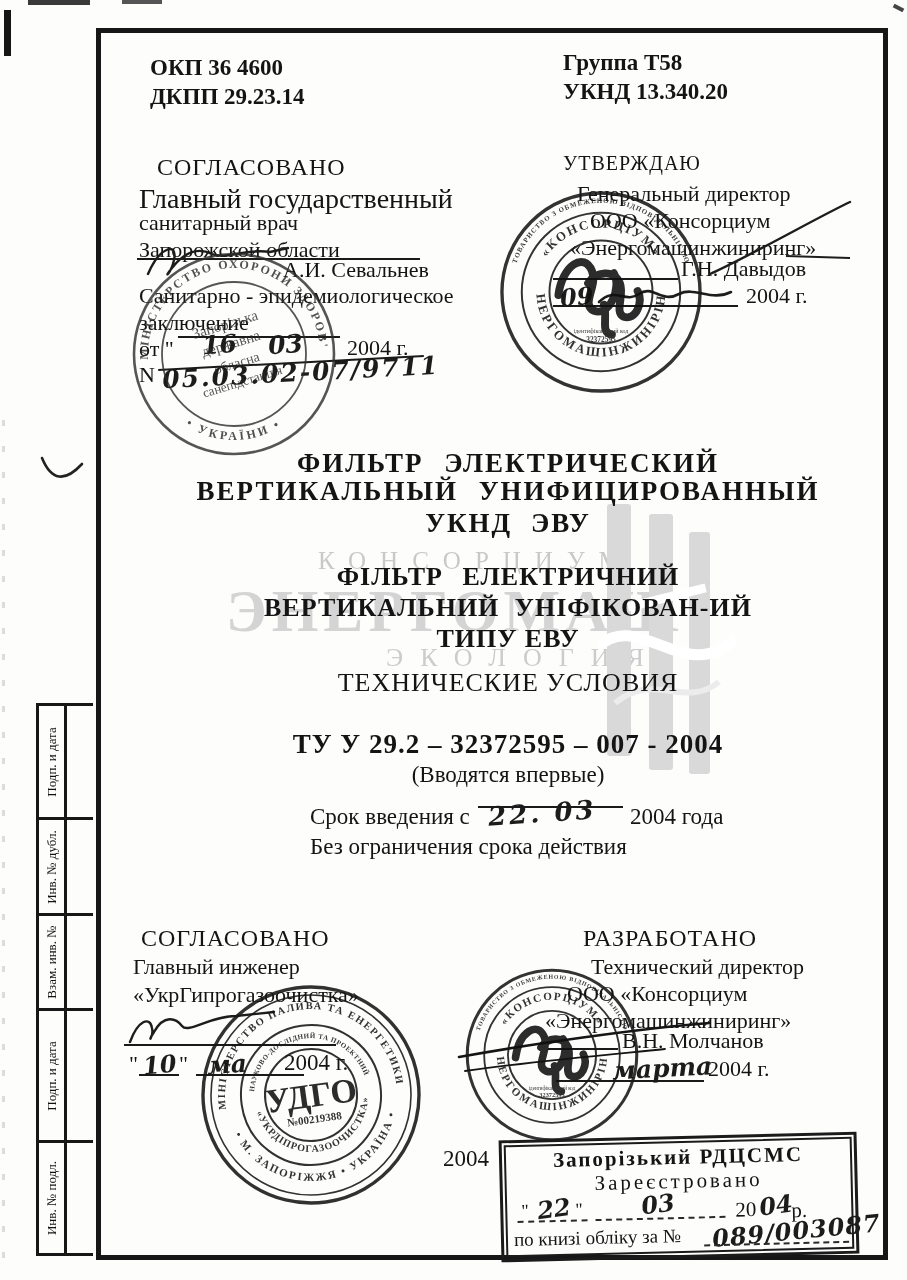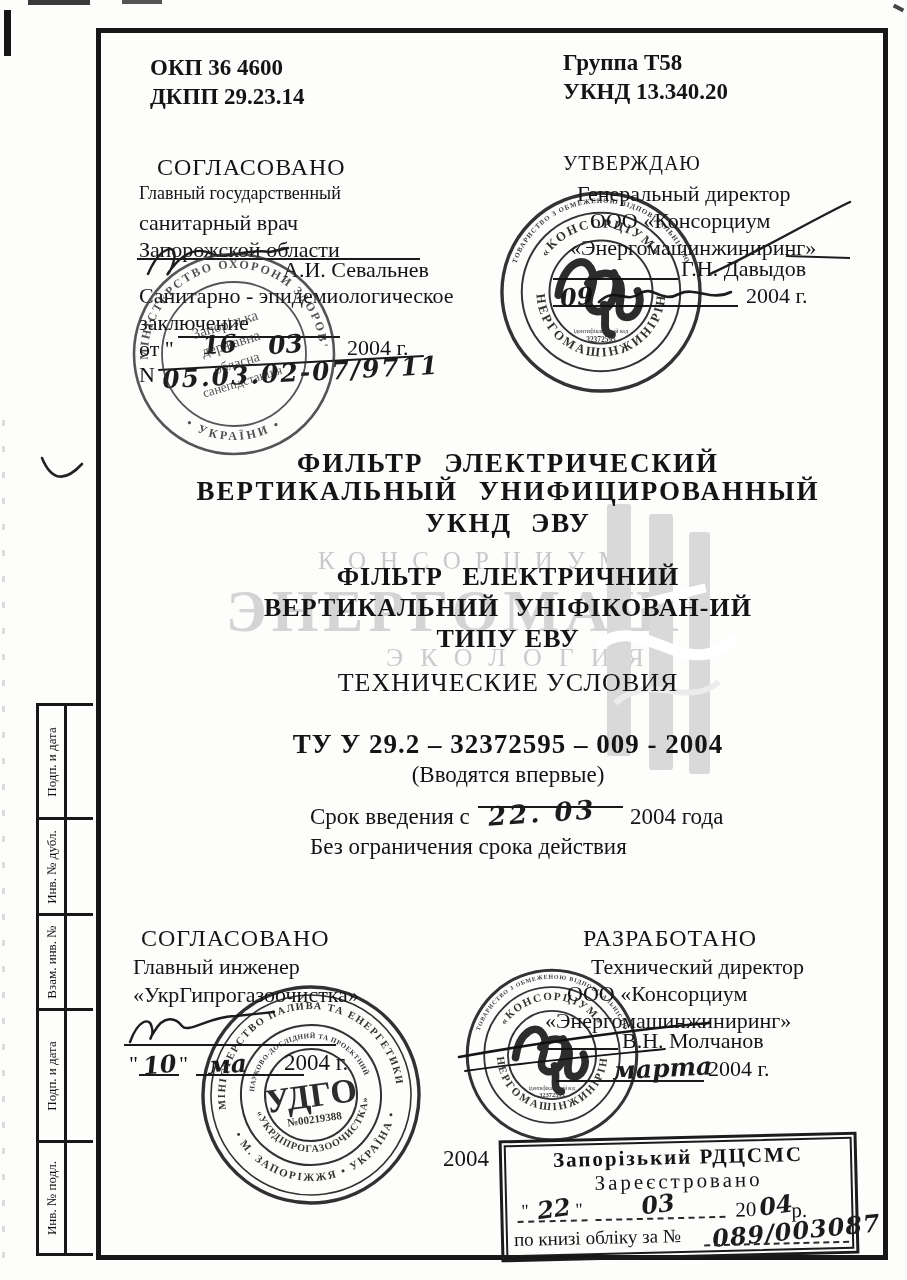--- a/index.html
+++ b/index.html
@@ -58,21 +58,21 @@
   </div>
 
   <div id="frame"></div>
 
   <div class="t b" style="left:150px;top:55px;font-size:23px;">ОКП 36 4600</div>
   <div class="t b" style="left:150px;top:84px;font-size:23px;">ДКПП 29.23.14</div>
   <div class="t b" style="left:563px;top:50px;font-size:23px;">Группа Т58</div>
   <div class="t b" style="left:563px;top:79px;font-size:23px;">УКНД 13.340.20</div>
 
   <div class="t" style="left:157px;top:154px;font-size:24px;letter-spacing:1px;">СОГЛАСОВАНО</div>
-  <div class="t" style="left:139px;top:183px;font-size:18px;">Главный государственный</div>
+  <div class="t" style="left:139px;top:183px;font-size:28px;">Главный государственный</div>
   <div class="t" style="left:139px;top:210px;font-size:22px;">санитарный врач</div>
   <div class="t" style="left:139px;top:237px;font-size:22px;">Запорожской области</div>
   <div class="ul" style="left:137px;top:258px;width:283px;"></div>
   <div class="t" style="left:283px;top:257px;font-size:22px;">А.И. Севальнев</div>
   <svg class="abs" style="left:142px;top:238px;" width="150" height="48" viewBox="0 0 150 48">
     <path d="M6,36 C18,8 36,4 32,22 C29,36 20,42 30,30 C44,12 58,10 70,16 C84,22 104,10 128,14 L146,10" stroke="#1d1d1d" stroke-width="2.4" fill="none" stroke-linecap="round"></path>
   </svg>
   <div class="t" style="left:139px;top:283px;font-size:22px;">Санитарно - эпидемиологическое</div>
   <div class="t" style="left:139px;top:310px;font-size:22px;">заключение</div>
   <div class="t" style="left:139px;top:336px;font-size:22px;">от "</div>
@@ -150,21 +150,21 @@
     <text x="105" y="155" font-size="7.5" font-weight="bold" fill="#1b1b1b" text-anchor="middle">32372595</text>
   </svg>
 
   <div class="t b ctr" style="left:130px;top:448px;width:756px;font-size:27px;letter-spacing:2px;word-spacing:12px;white-space:nowrap;">ФИЛЬТР ЭЛЕКТРИЧЕСКИЙ</div>
   <div class="t b ctr" style="left:130px;top:476px;width:756px;font-size:27px;letter-spacing:2px;word-spacing:12px;">ВЕРТИКАЛЬНЫЙ УНИФИЦИРОВАННЫЙ</div>
   <div class="t b ctr" style="left:130px;top:508px;width:756px;font-size:27px;letter-spacing:2px;word-spacing:10px;">УКНД ЭВУ</div>
   <div class="t b ctr" style="left:130px;top:562px;width:756px;font-size:26px;letter-spacing:1px;word-spacing:12px;">ФІЛЬТР ЕЛЕКТРИЧНИЙ</div>
   <div class="t b ctr" style="left:130px;top:593px;width:756px;font-size:26px;letter-spacing:1px;word-spacing:8px;">ВЕРТИКАЛЬНИЙ УНІФІКОВАН-ИЙ</div>
   <div class="t ctr" style="left:130px;top:668px;width:756px;font-size:26px;letter-spacing:1px;">ТЕХНИЧЕСКИЕ УСЛОВИЯ</div>
   <div class="t b ctr" style="left:130px;top:624px;width:756px;font-size:26px;letter-spacing:1px;">ТИПУ ЕВУ</div>
-  <div class="t b ctr" style="left:130px;top:729px;width:756px;font-size:27px;letter-spacing:1px;">ТУ У 29.2 – 32372595 – 009 - 2004</div>
+  <div class="t b ctr" style="left:130px;top:729px;width:756px;font-size:27px;letter-spacing:1px;">ТУ У 29.2 – 32372595 – 007 - 2004</div>
   <div class="t ctr" style="left:130px;top:762px;width:756px;font-size:23px;">(Вводятся впервые)</div>
 
   <div class="t" style="left:310px;top:804px;font-size:23px;">Срок введения с</div>
   <div class="hand" style="left:488px;top:798px;font-size:26px;letter-spacing:3px;transform:rotate(-4deg);">22. 03</div>
   <div class="ul" style="left:478px;top:806px;width:145px;"></div>
   <div class="t" style="left:630px;top:804px;font-size:23px;">2004 года</div>
   <div class="t" style="left:310px;top:834px;font-size:23px;">Без ограничения срока действия</div>
 
   <div class="t" style="left:141px;top:925px;font-size:24px;letter-spacing:1px;">СОГЛАСОВАНО</div>
   <div class="t" style="left:133px;top:954px;font-size:22px;">Главный инженер</div>

